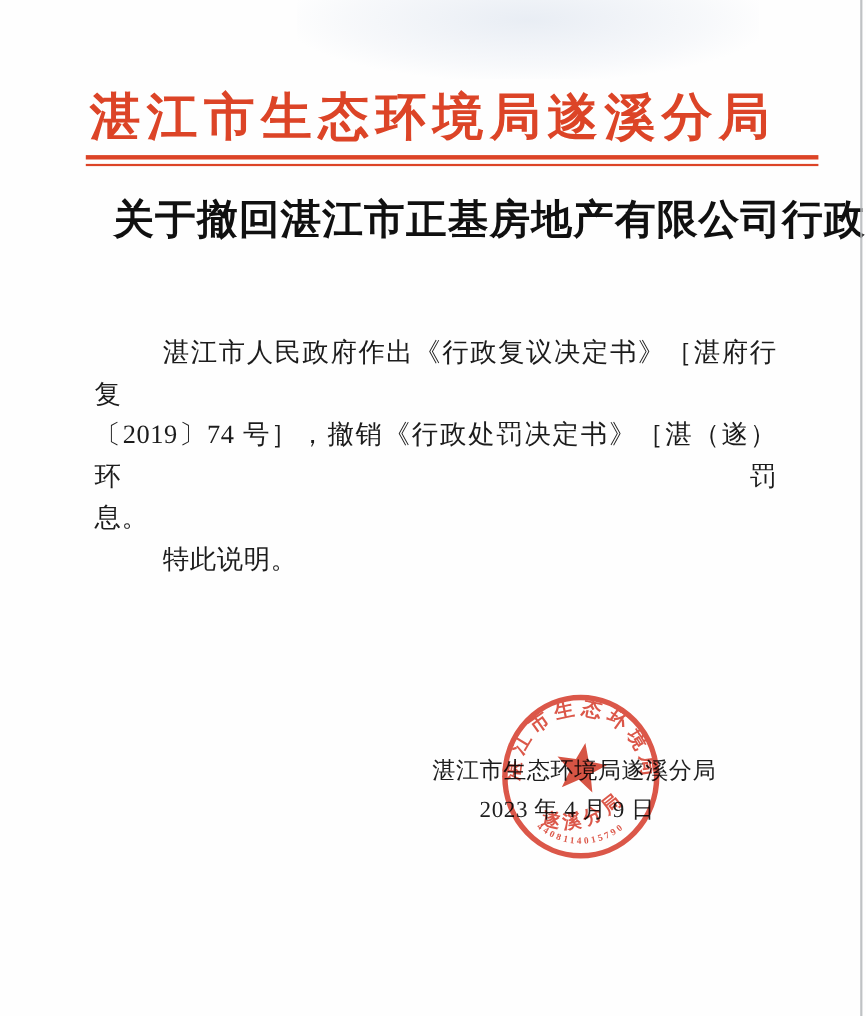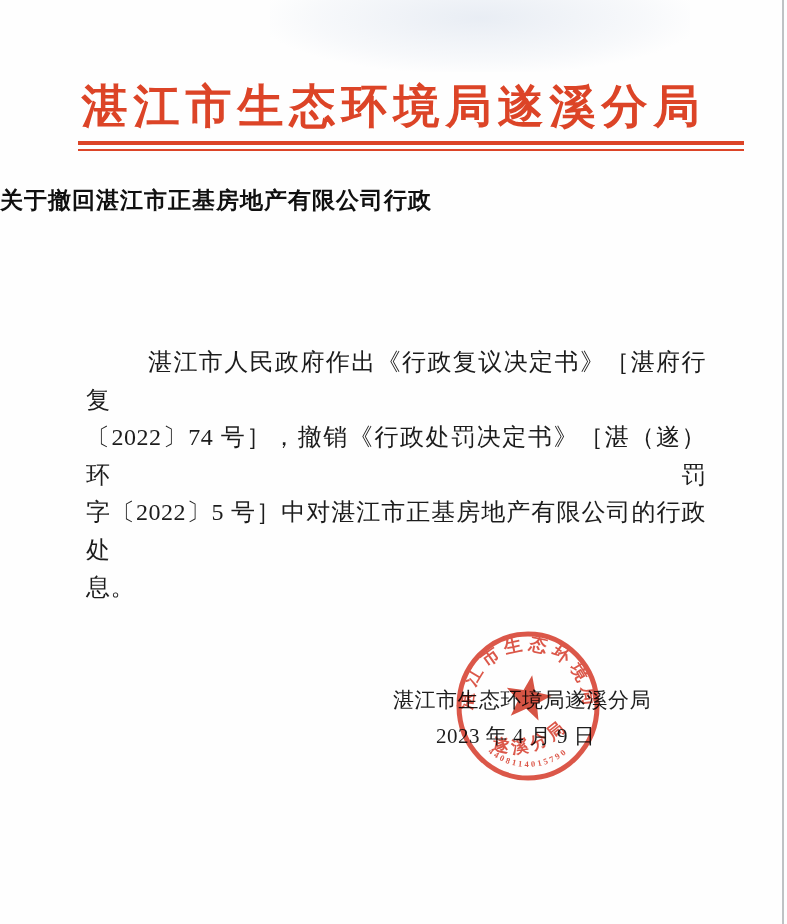--- a/index.html
+++ b/index.html
@@ -25,36 +25,36 @@
     font-size:46px;font-weight:800;
     letter-spacing:6px;
     color:#dc4427;
     white-space:nowrap;
   }
   .rule{position:absolute;left:78px;width:666px;background:#dc4427;}
   .rule-thick{top:141px;height:4px;}
   .rule-thin{top:149px;height:2px;}
   .doc-title{
     position:absolute;left:0;top:178px;width:100%;
-    text-align:left;color:#101010;
-    font-size:23px;font-weight:bold;line-height:45px;
+    text-align:right;color:#101010;
+    font-size:37px;font-weight:bold;line-height:45px;
     letter-spacing:1px;white-space:nowrap;
   }
   .body-block{
     position:absolute;left:86px;top:303px;width:620px;
     font-size:24px;line-height:37.5px;color:#1c1c1c;
     letter-spacing:0.5px;
   }
   .body-line{white-space:nowrap;}
   .jline{
     white-space:normal;
     text-align:justify;text-align-last:justify;
     text-justify:inter-character;
   }
-  .indent{text-indent:62px;margin-top:41px;}
+  .indent{text-indent:62px;}
   .signature{
     position:absolute;left:393px;top:686px;
     font-size:21px;color:#1e1e1e;letter-spacing:0.5px;white-space:nowrap;
   }
   .dateline{
     position:absolute;left:436px;top:722px;
     font-size:21px;color:#1e1e1e;letter-spacing:0.5px;white-space:nowrap;
   }
   .seal{
     position:absolute;left:455px;top:630px;width:146px;height:156px;
@@ -71,23 +71,23 @@
 <div class="letterhead">湛江市生态环境局遂溪分局</div>
 <div class="rule rule-thick"></div>
 <div class="rule rule-thin"></div>
 
 <div class="doc-title">
   <div>关于撤回湛江市正基房地产有限公司行政</div>
 </div>
 
 <div class="body-block">
   <div class="body-line jline indent">湛江市人民政府作出《行政复议决定书》［湛府行复</div>
-  <div class="body-line jline">〔2022〕74 号］，撤销《行政处罚决定书》［湛（遂）环罚</div>
-  <div class="body-line jline">字〔2022〕5 号］中对湛江市正基房地产有限公司的行政处</div>
+  <div class="body-line jline">〔2019〕74 号］，撤销《行政处罚决定书》［湛（遂）环罚</div>
   <div class="body-line">息。</div>
+  <div class="body-line indent">特此说明。</div>
 </div>
 
 <div class="signature">湛江市生态环境局遂溪分局</div>
 <div class="dateline">2023 年 4 月 9 日</div>
 
 <svg class="seal" viewBox="0 0 146 156" xmlns="http://www.w3.org/2000/svg">
   <defs>
     <path id="arcTop" d="M 21.5 97.9 A 56 56 0 1 1 124.5 97.9" fill="none"></path>
     <path id="arcBranch" d="M 36 118 Q 76 133 114 97" fill="none"></path>
     <path id="arcCode" d="M 23 111 A 61 61 0 0 0 123 111" fill="none"></path>

